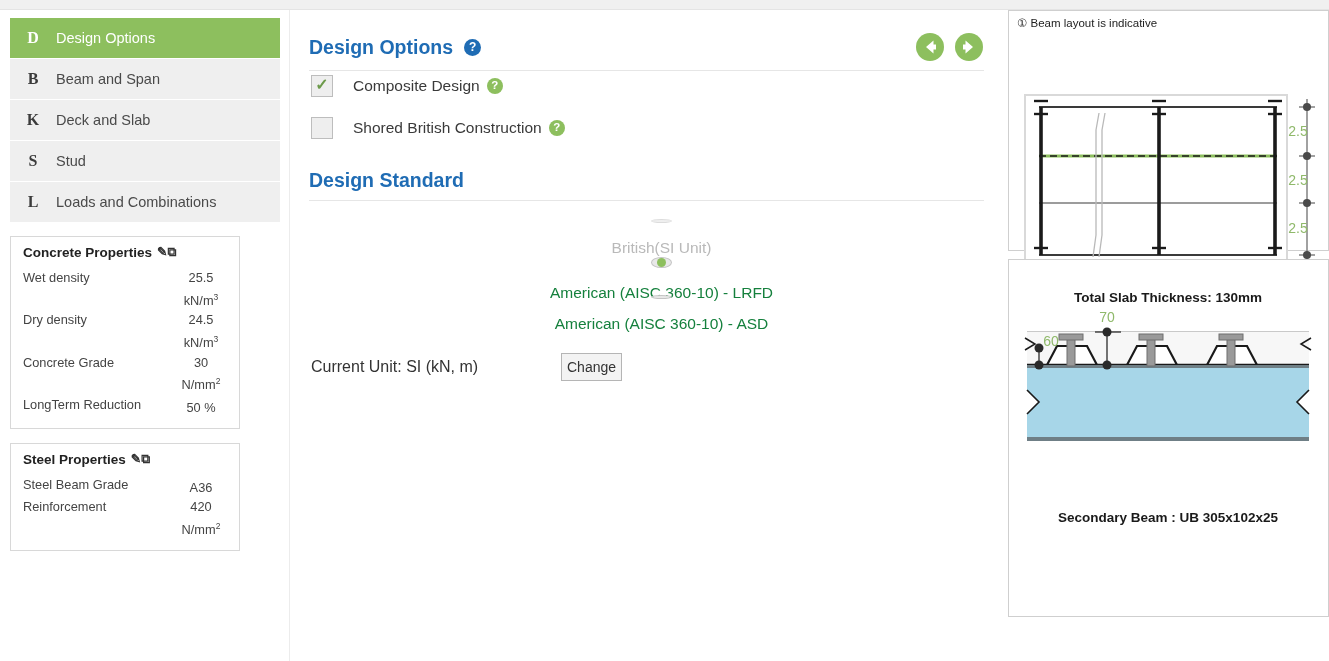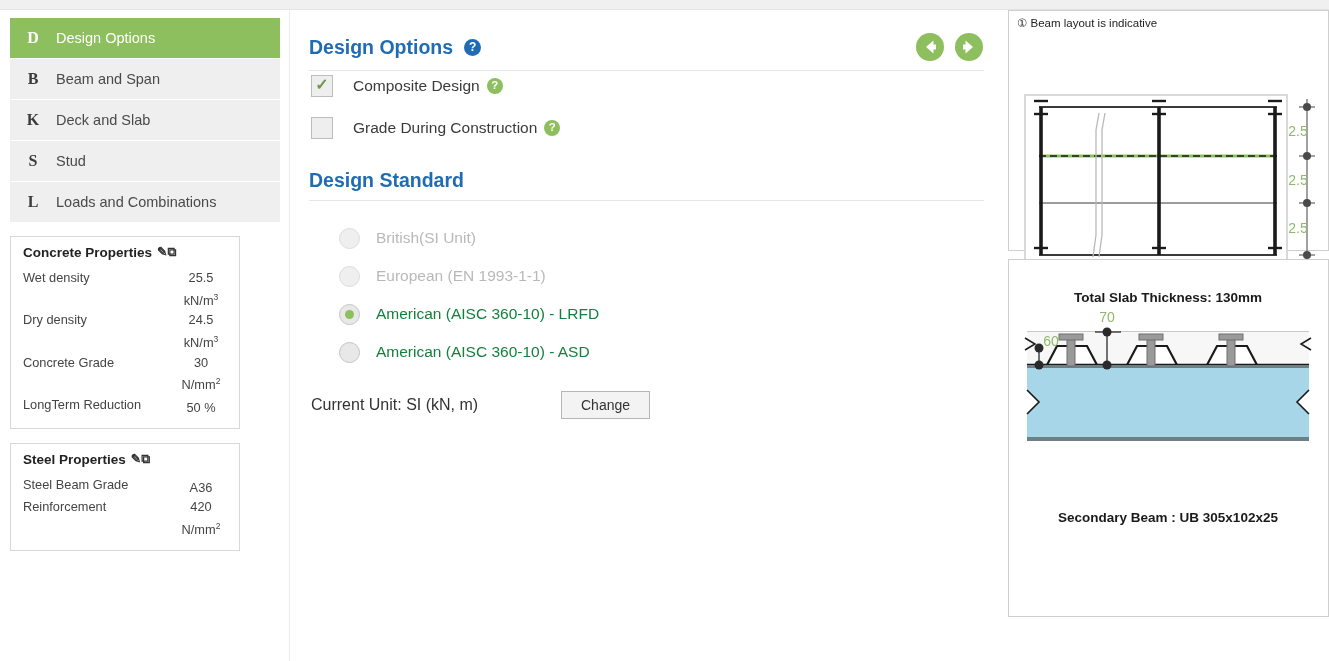--- a/index.html
+++ b/index.html
@@ -101,41 +101,42 @@
     font-size: 15.5px; color: #3a3a3a; display: flex;
     align-items: center; gap: 7px;
   }
   .spacer12 { height: 12px; }
 
   .sect-title-wrap { margin-top: 26px; }
   .radios { margin-top: 18px; margin-left: 30px; }
   .radiorow {
     display: flex; align-items: center; gap: 16px; height: 38px;
     cursor: pointer;
+    flex-direction: column;
   }
   .rbox {
     width: 21px; height: 21px; border-radius: 50%;
     background: #e8e8e8; border: 1px solid #c4c4c4;
     display: flex; align-items: center; justify-content: center;
   }
   .rbox .dot {
     width: 9px; height: 9px; border-radius: 50%; background: #8dbf5e;
   }
   .radiolabel { font-size: 15.5px; color: #15803d; }
   .radiorow.disabled .rbox { background: #efefef; border-color: #dcdcdc; }
   .radiorow.disabled .radiolabel { color: #b9b9b9; }
 
   .unitrow {
     display: flex; align-items: center; margin-top: 20px; margin-left: 2px;
   }
   .unittext { font-size: 16px; color: #333; width: 250px; }
   .changebtn {
     font-family: "Liberation Sans", sans-serif;
     font-size: 14px; color: #333; background: #f3f3f3;
-    border: 1px solid #b5b5b5; padding: 5px 19px; cursor: pointer;
+    border: 1px solid #b5b5b5; padding: 5px 5px; cursor: pointer;
   }
 
   
   .right { position: absolute; left: 1008px; top: 10px; width: 321px; height: 651px; }
   .card {
     border: 1px solid #cfcfcf; background: #fff; margin-bottom: 8px;
     position: relative;
   }
   .card1 { height: 241px; }
   .card2 { height: 358px; }
@@ -250,40 +251,36 @@
       </span>
     </div>
 
     <div class="spacer12"></div>
 
     <div class="checkrow">
       <span class="cbox">
         <span class="tick"></span>
       </span>
       <span class="checklabel">
-        <span>Grade During Construction</span>
+        <span>Shored British Construction</span>
         <span class="help-green">?</span>
       </span>
     </div>
 
     <div class="sect-title-wrap">
       <div class="sect-title plain">
         <span>Design Standard</span>
       </div>
       <div class="hr" style="margin-top:8px;"></div>
     </div>
 
     <div class="radios">
       <div class="radiorow disabled">
         <span class="rbox"></span>
         <span class="radiolabel">British(SI Unit)</span>
-      </div>
-      <div class="radiorow disabled">
-        <span class="rbox"></span>
-        <span class="radiolabel">European (EN 1993-1-1)</span>
       </div>
       <div class="radiorow">
         <span class="rbox">
             <span class="dot"></span>
           </span>
         <span class="radiolabel">American (AISC 360-10) - LRFD</span>
       </div>
       <div class="radiorow">
         <span class="rbox"></span>
         <span class="radiolabel">American (AISC 360-10) - ASD</span>

